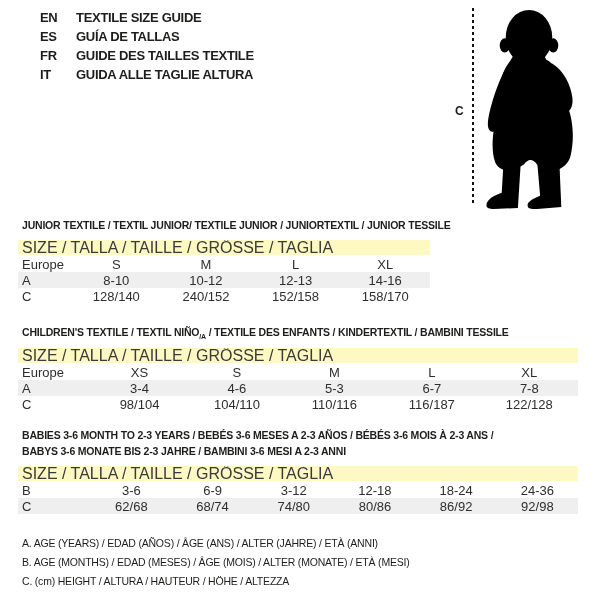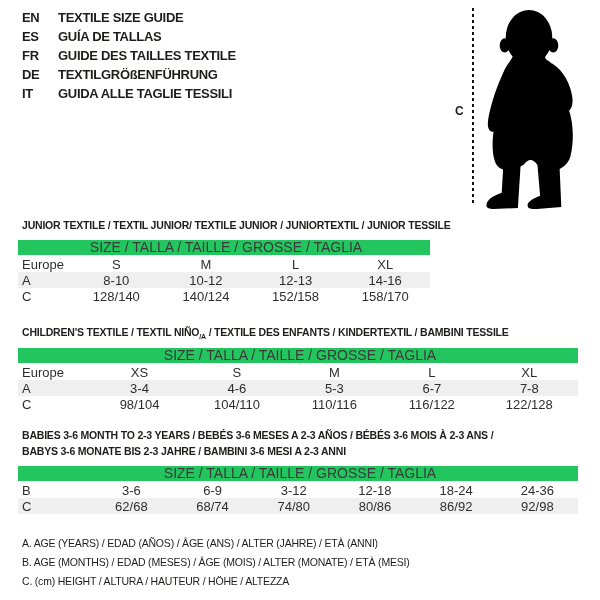--- a/index.html
+++ b/index.html
@@ -7,21 +7,21 @@
   body {
     background:#ffffff;
     font-family:"Liberation Sans", sans-serif;
     color:#1d1d1b;
     position:relative;
     overflow:hidden;
   }
   .abs { position:absolute; }
 
   
-  .lang { top:8px; left:22px; }
+  .lang { top:8px; left:40px; }
   .lang-row { display:flex; height:19px; align-items:center; }
   .lang-code, .lang-name {
     font-weight:bold; font-size:13px; letter-spacing:-0.3px; white-space:nowrap;
   }
   .lang-code { width:36px; }
 
   
   .dash-line {
     left:472px; top:8px; width:2px; height:197px;
     background:repeating-linear-gradient(to bottom,#111 0 3px,transparent 3px 6px);
@@ -32,23 +32,23 @@
   
   .sec-title {
     font-weight:bold; font-size:10.5px; letter-spacing:-0.2px;
     line-height:16px; white-space:nowrap;
   }
   .sec-title sub { font-size:7px; }
 
   
   .size-table { position:absolute; left:18px; }
   .size-bar {
-    background:#22c55e; height:15px; line-height:15px;
-    padding-left:4px; font-size:14px; color:#3a3a3a;
-    margin-bottom:1px; white-space:nowrap; overflow:hidden;text-align:center;
+    background:#fef9c3; height:15px; line-height:15px;
+    padding-left:4px; font-size:16px; color:#3a3a3a;
+    margin-bottom:1px; white-space:nowrap; overflow:hidden;
   }
   table { width:100%; border-collapse:collapse; table-layout:fixed; }
   td {
     height:16px; font-size:13px; text-align:center;
     color:#2e2e2e; padding:0; white-space:nowrap;
   }
   td.lbl { text-align:left; padding-left:4px; }
   col.label-col { width:13%; }
   tr.alt { background:#efefef; }
 
@@ -69,26 +69,22 @@
   </div>
   <div class="lang-row">
     <span class="lang-code">ES</span>
     <span class="lang-name">GUÍA DE TALLAS</span>
   </div>
   <div class="lang-row">
     <span class="lang-code">FR</span>
     <span class="lang-name">GUIDE DES TAILLES TEXTILE</span>
   </div>
   <div class="lang-row">
-    <span class="lang-code">DE</span>
-    <span class="lang-name">TEXTILGRÖßENFÜHRUNG</span>
-  </div>
-  <div class="lang-row">
     <span class="lang-code">IT</span>
-    <span class="lang-name">GUIDA ALLE TAGLIE TESSILI</span>
+    <span class="lang-name">GUIDA ALLE TAGLIE ALTURA</span>
   </div>
 </div>
 
 <div class="abs dash-line"></div>
 <div class="abs measure-c">C</div>
 <svg class="abs baby" width="104" height="202" viewBox="0 0 100 200" aria-hidden="true">
   <g fill="#000000">
 
     <ellipse cx="49" cy="30" rx="23" ry="27"></ellipse>
     <ellipse cx="25" cy="38" rx="5" ry="7"></ellipse>
@@ -131,21 +127,21 @@
     <tr class="alt">
       <td class="lbl">A</td>
       <td>8-10</td>
       <td>10-12</td>
       <td>12-13</td>
       <td>14-16</td>
     </tr>
     <tr>
       <td class="lbl">C</td>
       <td>128/140</td>
-      <td>140/124</td>
+      <td>240/152</td>
       <td>152/158</td>
       <td>158/170</td>
     </tr>
   </tbody>
     </table>
 </div>
 
 <div class="abs sec-title" style="left:22px; top:324px;">
   <span>CHILDREN'S TEXTILE / TEXTIL NIÑO</span><sub>/A</sub><span> / TEXTILE DES ENFANTS / KINDERTEXTIL / BAMBINI TESSILE</span>
 </div>
@@ -176,21 +172,21 @@
       <td>4-6</td>
       <td>5-3</td>
       <td>6-7</td>
       <td>7-8</td>
     </tr>
     <tr>
       <td class="lbl">C</td>
       <td>98/104</td>
       <td>104/110</td>
       <td>110/116</td>
-      <td>116/122</td>
+      <td>116/187</td>
       <td>122/128</td>
     </tr>
   </tbody>
     </table>
 </div>
 
 <div class="abs" style="left:22px; top:427px;">
   <div class="sec-title">BABIES 3-6 MONTH TO 2-3 YEARS / BEBÉS 3-6 MESES A 2-3 AÑOS / BÉBÉS 3-6 MOIS À 2-3 ANS /</div>
   <div class="sec-title">BABYS 3-6 MONATE BIS 2-3 JAHRE / BAMBINI 3-6 MESI A 2-3 ANNI</div>
 </div>

